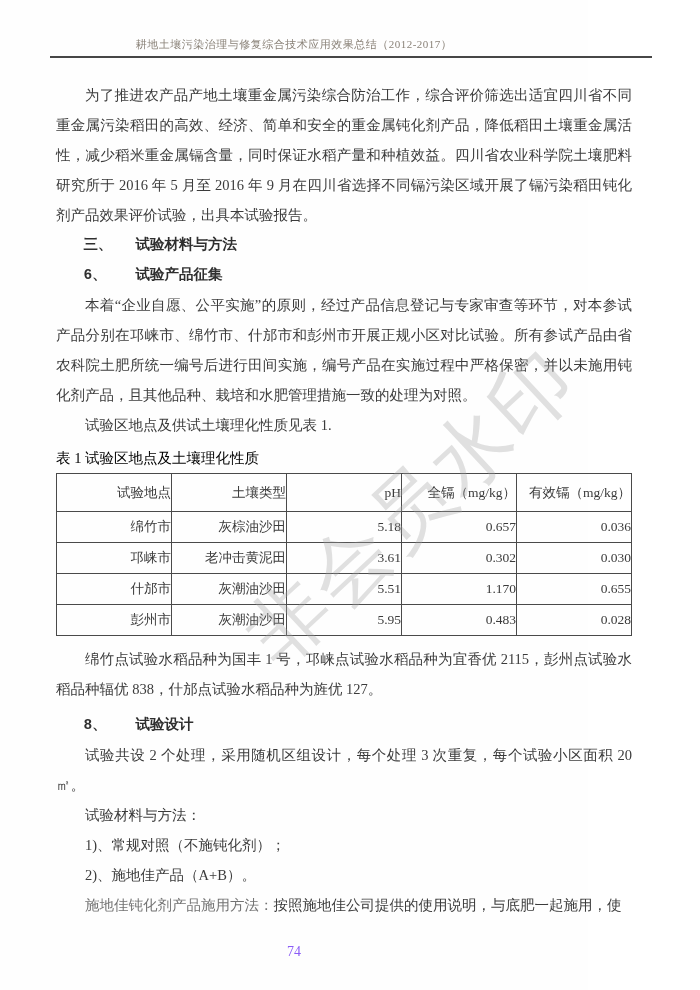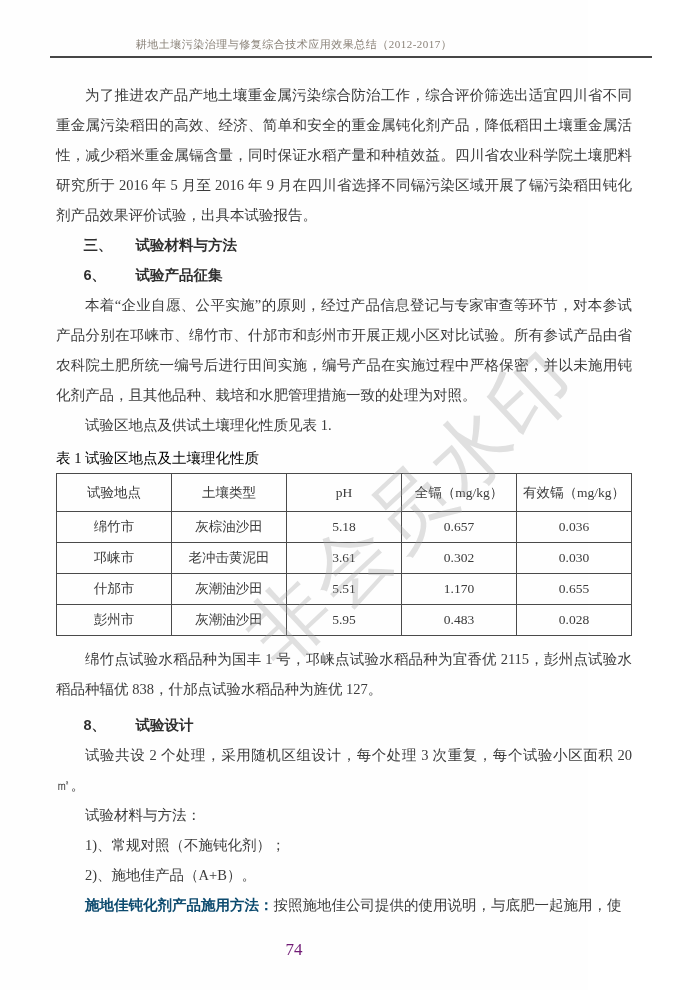--- a/index.html
+++ b/index.html
@@ -36,74 +36,74 @@
     position: absolute;
     top: 80px; left: 56px; width: 576px;
     font-size: 14.5px;
     line-height: 30px;
     text-align: justify;
     z-index: 1;
   }
   .content p { margin: 0; text-indent: 2em; }
   .heading {
     font-weight: bold;
-    font-family: Liberation Sans, sans-serif;
+    font-family: Liberation Mono, monospace;
     color: #2f2f2f;
     padding-left: 1.9em;
     line-height: 30px;
   }
   .h-num { display: inline-block; min-width: 52px; }
   .tbl-caption {
     line-height: 26px;
     margin-top: 5px;
     color: #000000;
   }
   table.soil-table {
     width: 100%;
     border-collapse: collapse;
     font-size: 13.5px;
     margin-top: 2px;
     margin-bottom: 8px;
     background: transparent;
   }
   table.soil-table th, table.soil-table td {
     border: 1.5px solid #4a4a4a;
-    text-align: center;
+    text-align: right;
     font-weight: normal;
     padding: 0;
     width: 20%;
   }
   table.soil-table thead th { height: 37px; }
   table.soil-table tbody td { height: 29px; }
   .para-rice { margin-top: 8px !important; }
   .heading-8 { margin-top: 6px; }
   .bold-lead {
-    font-weight: bold;
+    font-weight: normal;
     font-family: "Liberation Sans", sans-serif;
-    color: #0c4a6e;
+    color: #737373;
   }
   
   .watermark {
     position: absolute;
     left: 412px; top: 508px;
     transform: translate(-50%, -50%) rotate(-43deg);
     font-size: 80px;
     font-family: "Liberation Sans", sans-serif;
     color: rgba(165, 165, 165, 0.33);
     white-space: nowrap;
     letter-spacing: 3px;
     z-index: 2;
     pointer-events: none;
   }
   .page-number {
     position: absolute;
     bottom: 30px; left: 0; right: 0;
     text-align: center;
-    font-size: 17px;
-    color: #701a75;
+    font-size: 14px;
+    color: #8b5cf6;
   }
 </style>
 </head>
 <body>
 
 <div class="page">
 
   <div class="doc-header">耕地土壤污染治理与修复综合技术应用效果总结（2012-2017）</div>
   <div class="header-rule"></div>
 

